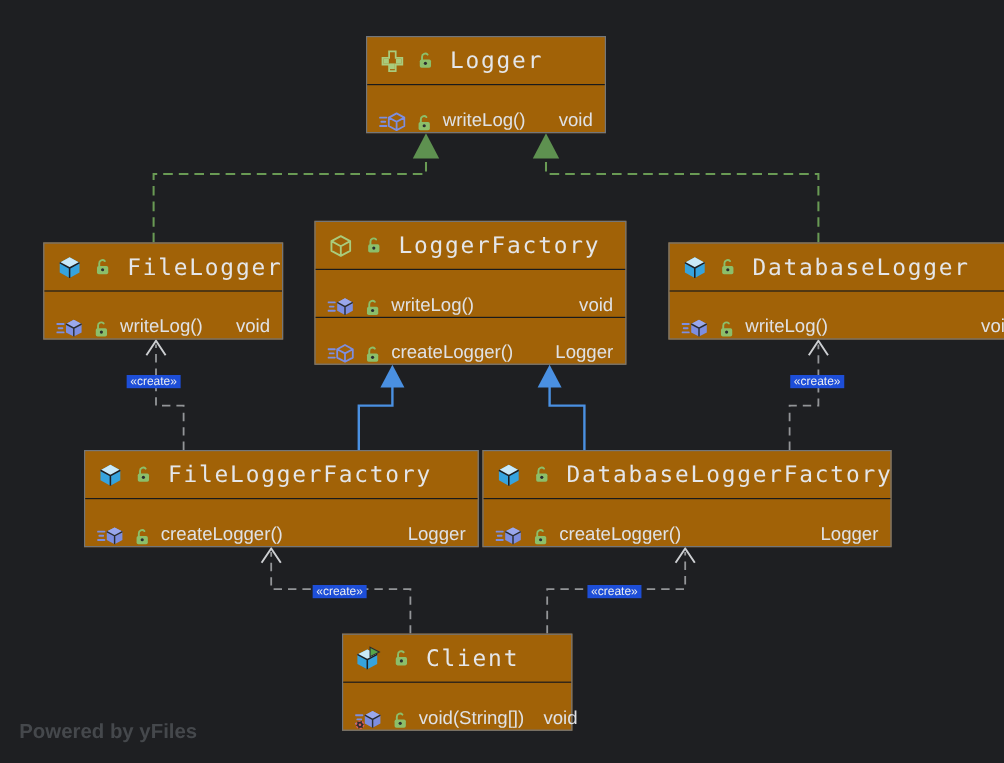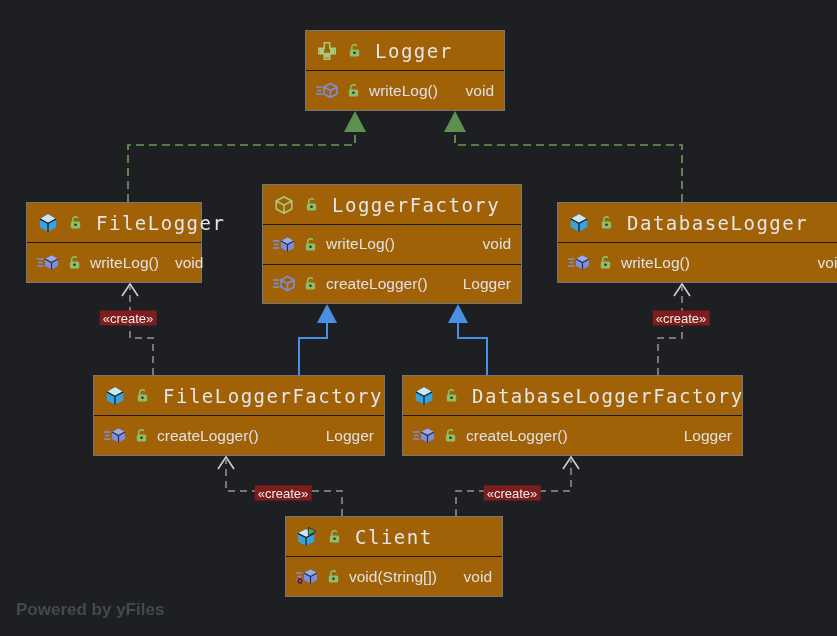--- a/index.html
+++ b/index.html
@@ -15,38 +15,38 @@
     display:flex; flex-direction:column;
   }
   .hdr {
     flex:0 0 39px; display:flex; align-items:center; gap:9px;
     padding:0 10px; border-bottom:1px solid #191a1c;
     font-family:"DejaVu Sans Mono","Liberation Mono",monospace;
     font-size:19px; letter-spacing:1.5px; color:#e4e6e9; white-space:nowrap;
   }
   .hdr .title { margin-left:4px; }
   .row {
-    flex:1 1 auto; display:flex; align-items:center; gap:8px;
+    flex:1 1 auto; display:flex; align-items:flex-end; gap:8px;
     padding:0 10px; color:#dfe1e5; font-size:15.5px; white-space:nowrap;
   }
   .row + .row { border-top:1px solid #191a1c; }
   .mtype { margin-left:auto; padding-left:8px; }
   .icon { flex:0 0 auto; display:block; }
   .i22 { width:22px; height:22px; }
   .i16 { width:15px; height:15px; }
   .im  { width:22px; height:17px; }
   path.gdash   { stroke:#699a54; stroke-width:1.7; fill:none; stroke-dasharray:8 5; }
   polygon.gfill{ fill:#5e9150; }
   path.bline   { stroke:#4a90e2; stroke-width:2; fill:none; }
   polygon.bfill{ fill:#4a90e2; }
   path.cdash   { stroke:#939598; stroke-width:1.5; fill:none; stroke-dasharray:7 5; }
   polyline.carrow { stroke:#cdcfd2; stroke-width:1.6; fill:none; }
   .elabel {
     position:absolute; z-index:3; transform:translate(-50%,-50%);
-    background:#7f1d1d; padding:0 3px; color:#eceef0; font-size:13px; white-space:nowrap;
+    background:#1d4ed8; padding:0 3px; color:#eceef0; font-size:10px; white-space:nowrap;
   }
   .watermark {
     position:absolute; left:16px; top:600px; z-index:3;
     font-size:17px; color:#45484c;font-weight:bold;
   }
 </style>
 </head>
 <body>
 
 <svg width="0" height="0" style="position:absolute" aria-hidden="true">
@@ -147,21 +147,21 @@
         <use href="#sym-method-abs"></use>
       </svg>
     <svg class="icon i16">
         <use href="#sym-lock"></use>
       </svg>
     <span class="mname">writeLog()</span>
     <span class="mtype">void</span>
   </div>
 </div>
 
-<div class="node" style="left:26px;top:202px;width:176px;height:81px">
+<div class="node" style="left:36px;top:202px;width:200px;height:81px">
   <div class="hdr">
     <svg class="icon i22">
         <use href="#sym-class"></use>
       </svg>
     <svg class="icon i16">
         <use href="#sym-lock"></use>
       </svg>
     <span class="title">FileLogger</span>
   </div>
   <div class="row">
@@ -223,21 +223,21 @@
         <use href="#sym-method"></use>
       </svg>
     <svg class="icon i16">
         <use href="#sym-lock"></use>
       </svg>
     <span class="mname">writeLog()</span>
     <span class="mtype">void</span>
   </div>
 </div>
 
-<div class="node" style="left:93px;top:375px;width:292px;height:81px">
+<div class="node" style="left:70px;top:375px;width:329px;height:81px">
   <div class="hdr">
     <svg class="icon i22">
         <use href="#sym-class"></use>
       </svg>
     <svg class="icon i16">
         <use href="#sym-lock"></use>
       </svg>
     <span class="title">FileLoggerFactory</span>
   </div>
   <div class="row">
@@ -267,21 +267,21 @@
         <use href="#sym-method"></use>
       </svg>
     <svg class="icon i16">
         <use href="#sym-lock"></use>
       </svg>
     <span class="mname">createLogger()</span>
     <span class="mtype">Logger</span>
   </div>
 </div>
 
-<div class="node" style="left:285px;top:516px;width:218px;height:81px">
+<div class="node" style="left:285px;top:528px;width:192px;height:81px">
   <div class="hdr">
     <svg class="icon i22">
         <use href="#sym-runnable"></use>
       </svg>
     <svg class="icon i16">
         <use href="#sym-lock"></use>
       </svg>
     <span class="title">Client</span>
   </div>
   <div class="row">

